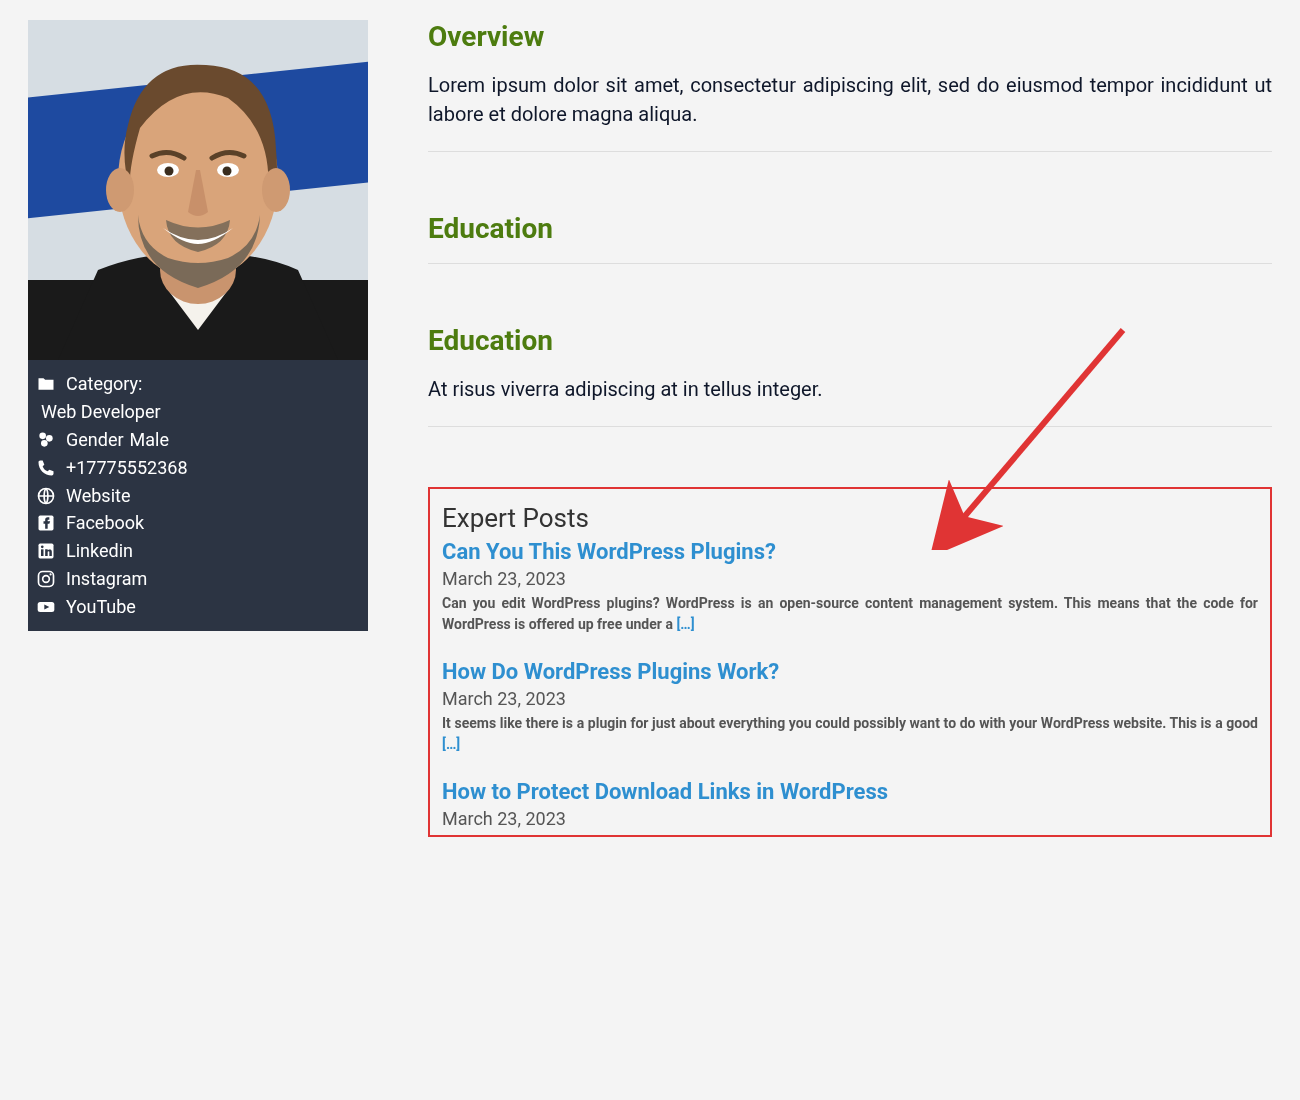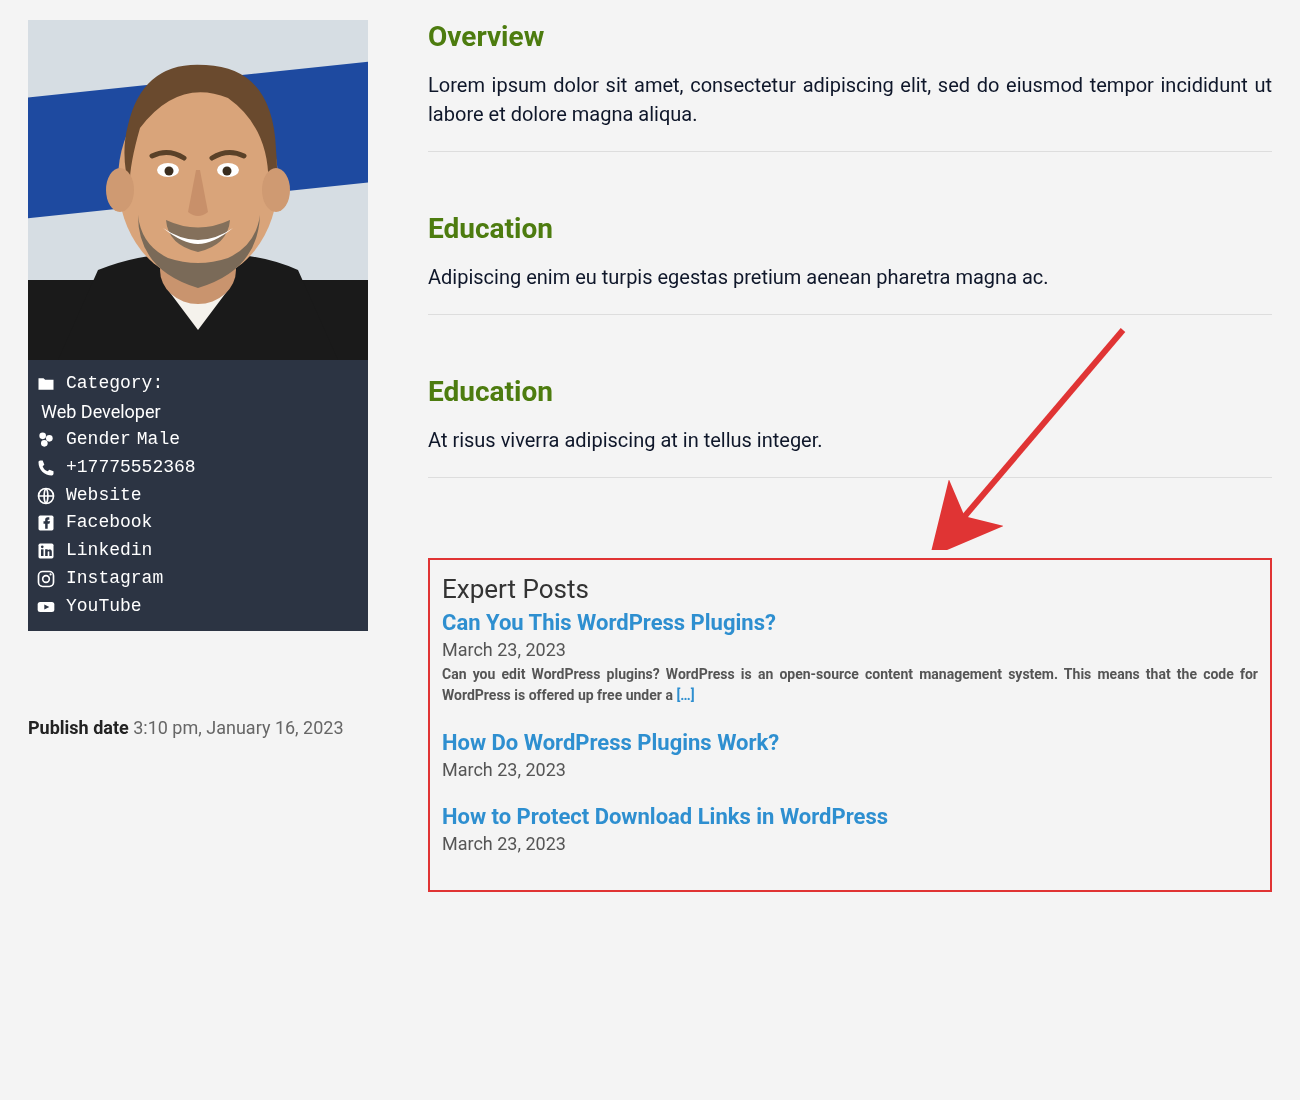--- a/index.html
+++ b/index.html
@@ -25,21 +25,21 @@
     .photo svg { width: 100%; height: 100%; display: block; }
 
     
     .meta {
       background: #2c3443;
       color: #fff;
       padding: 10px 8px;
       font-size: 18px;
       line-height: 1.55;
     }
-    .meta-line { display: flex; align-items: center; gap: 10px; font-family: Liberation Mono, monospace; }
+    .meta-line { display: flex; align-items: center; gap: 10px; }
     .meta-line .mi { width: 20px; display: inline-flex; justify-content: center; }
     .meta a, .meta span { color: #fff; }
 
     .publish {
       margin-top: 86px;
       font-size: 18px;
       color: #333;
     }
     .publish .lbl { font-weight: 700; color: #222; }
     .publish .val { color: #666; }
@@ -56,22 +56,22 @@
       font-size: 20px;
       line-height: 1.45;
       text-align: justify;
       margin-bottom: 22px;
     }
     hr.divider { border: none; border-top: 1px solid #ddd; margin-bottom: 60px; }
 
     
     .posts-box {
       border: 2px solid #e03434;
-      padding: 14px 12px 32px;
-      margin-top: 80px;
+      padding: 14px 12px 2px;
+      margin-top: 60px;
     }
     .posts-title {
       font-size: 26px;
       font-weight: 400;
       color: #333;
       margin-bottom: 6px;
     }
     .post { margin-bottom: 24px; }
     .post:last-child { margin-bottom: 0; }
     .post-title {
@@ -210,33 +210,28 @@
         <span class="mi">
             <svg viewBox="0 0 24 24">
               <rect x="2" y="6" width="20" height="12" rx="3"></rect>
               <path d="M10 9v6l6-3z" fill="#2c3443"></path>
             </svg>
           </span>
         <span>YouTube</span>
       </div>
     </div>
 
-    <div class="publish">
-      <span class="lbl">Publish date</span>
-      <span class="val">3:10 pm, January 16, 2023</span>
-    </div>
   </aside>
 
   <main class="main">
     <h2 class="section">Overview</h2>
     <p class="section-body">Lorem ipsum dolor sit amet, consectetur adipiscing elit, sed do eiusmod tempor incididunt ut labore et dolore magna aliqua.</p>
     <hr class="divider">
 
     <h2 class="section">Education</h2>
-    <p class="section-body">Adipiscing enim eu turpis egestas pretium aenean pharetra magna ac.</p>
     <hr class="divider">
 
     <h2 class="section">Education</h2>
     <p class="section-body">At risus viverra adipiscing at in tellus integer.</p>
     <hr class="divider">
 
     <svg class="arrow" width="220" height="230" viewBox="0 0 220 230">
       <defs>
         <marker id="ah" markerWidth="12" markerHeight="12" refX="6" refY="6" orient="auto">
           <path d="M0 0 L12 6 L0 12 L3 6 Z" fill="#e03434"></path>
@@ -250,20 +245,21 @@
 
       <div class="post">
         <div class="post-title">Can You This WordPress Plugins?</div>
         <div class="post-date">March 23, 2023</div>
         <div class="post-excerpt"><span>Can you edit WordPress plugins? WordPress is an open-source content management system. This means that the code for WordPress is offered up free under a </span><span class="read-more">[…]</span></div>
       </div>
 
       <div class="post">
         <div class="post-title">How Do WordPress Plugins Work?</div>
         <div class="post-date">March 23, 2023</div>
+        <div class="post-excerpt"><span>It seems like there is a plugin for just about everything you could possibly want to do with your WordPress website. This is a good </span><span class="read-more">[…]</span></div>
       </div>
 
       <div class="post">
         <div class="post-title">How to Protect Download Links in WordPress</div>
         <div class="post-date">March 23, 2023</div>
       </div>
     </div>
   </main>
 </div>
 

